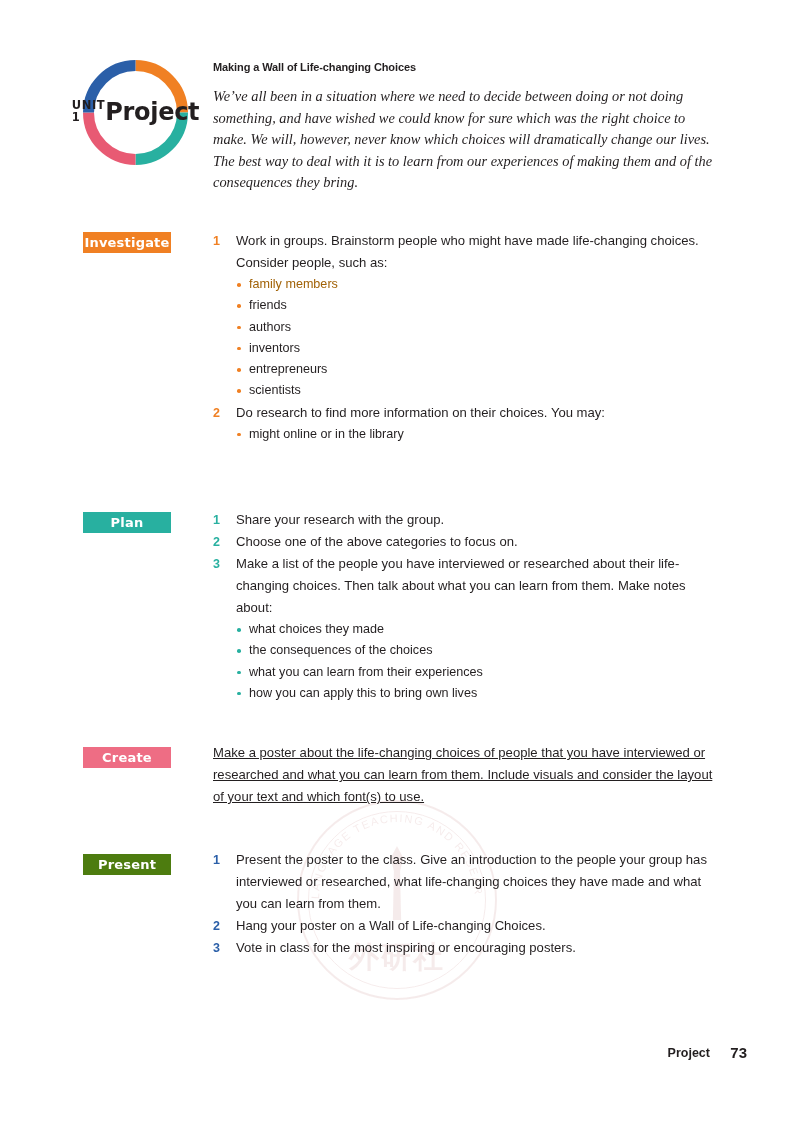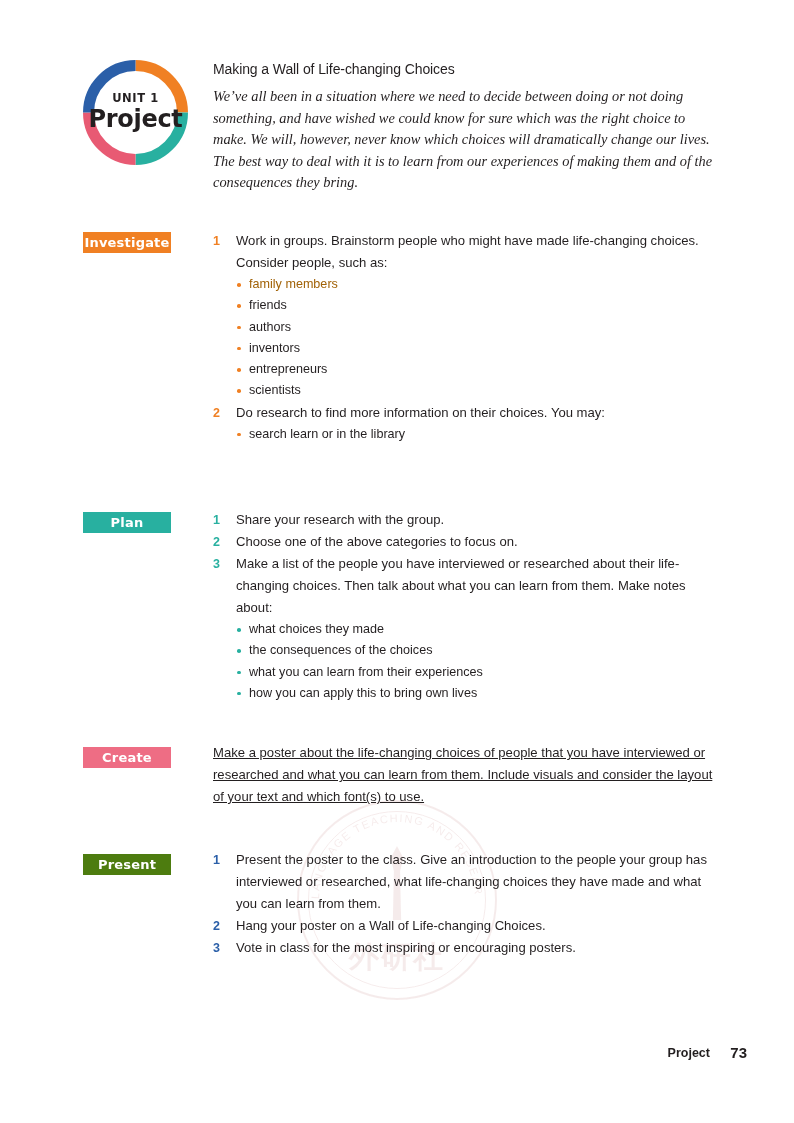--- a/index.html
+++ b/index.html
@@ -93,21 +93,21 @@
     height: 113px;
   }
   .unit-badge svg { display: block; }
   .unit-badge-text {
     position: absolute;
     left: 0;
     top: 0;
     width: 113px;
     height: 113px;
     display: flex;
-    flex-direction: column;
+    flex-direction: row;
     align-items: center;
     justify-content: center;
   }
   .unit-label {
     font-family: "DejaVu Sans", sans-serif;
     font-size: 11.5px;
     font-weight: bold;
     letter-spacing: 0.6px;
     color: #231f20;
     line-height: 1;
@@ -120,22 +120,22 @@
     color: #231f20;
     line-height: 1.05;
     letter-spacing: -0.3px;
   }
 
   .header-title {
     position: absolute;
     left: 213px;
     top: 61px;
     width: 505px;
-    font-size: 14px;
-    font-weight: normal;
+    font-size: 11px;
+    font-weight: bold;
     color: #231f20;
     letter-spacing: -0.1px;
   }
   .header-intro {
     position: absolute;
     left: 213px;
     top: 86px;
     width: 500px;
     font-family: "Liberation Serif", serif;
     font-style: italic;
@@ -294,21 +294,21 @@
             <ul class="blist nested" style="color: rgb(35, 31, 32);">
               <li class="bl-orange" style="color: #a16207;">family members</li>
               <li class="bl-orange" style="color: rgb(35, 31, 32);">friends</li>
               <li class="bl-orange" style="color: rgb(35, 31, 32);">authors</li>
               <li class="bl-orange" style="color: rgb(35, 31, 32);">inventors</li>
               <li class="bl-orange" style="color: rgb(35, 31, 32);">entrepreneurs</li>
               <li class="bl-orange" style="color: rgb(35, 31, 32);">scientists</li>
             </ul>
             <li><span class="num" style="color: rgb(240, 128, 35);">2</span><span>Do research to find more information on their choices. You may:</span></li>
             <ul class="blist nested" style="color: rgb(35, 31, 32);">
-              <li class="bl-orange" style="color: rgb(35, 31, 32);">search learn or in the library</li>
+              <li class="bl-orange" style="color: rgb(35, 31, 32);">might online or in the library</li>
             </ul>
           </ul>
         </div>
       </div>
       <div class="section" style="top: 0px;">
         <div class="sec-label" style="top: 512px; background: rgb(40, 176, 160);">Plan</div>
         <div class="sec-body" style="top: 509px;">
           <ul class="olist">
             <li><span class="num" style="color: rgb(40, 176, 160);">1</span><span>Share your research with the group.</span></li>
             <li><span class="num" style="color: rgb(40, 176, 160);">2</span><span>Choose one of the above categories to focus on.</span></li>

